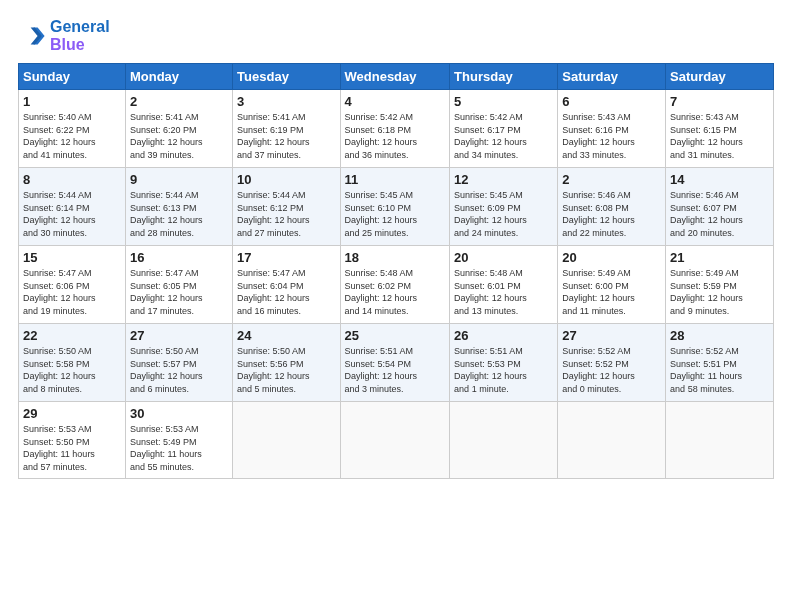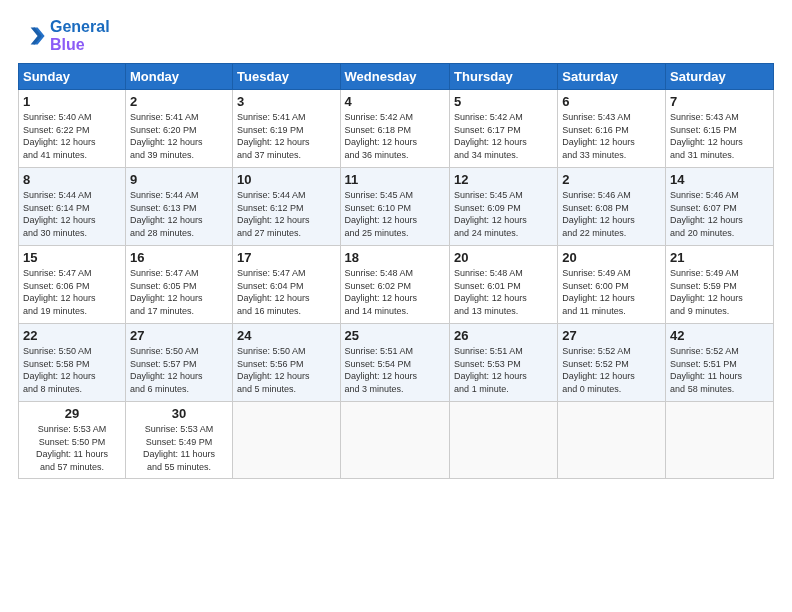--- a/index.html
+++ b/index.html
@@ -86,21 +86,20 @@
     .day-info {
       font-size: 9px;
       color: #333;
       line-height: 1.4;
     }
     .empty-cell {
       background: #f9f9f9 !important;
     }
     tbody tr:last-child td {
       height: 68px;
-      text-align: center;
     }
   </style>
 </head>
 <body>
 
 <div class="page">
   <div class="header">
     <div class="logo">
       <svg class="logo-icon" viewBox="0 0 40 40">
         <polygon points="28,8 38,20 28,32 22,32 32,20 22,8" fill="#2471c8"></polygon>
@@ -239,21 +238,21 @@
           </td>
           <td>
             <div class="day-num">26</div>
             <div class="day-info">Sunrise: 5:51 AM<br>Sunset: 5:53 PM<br>Daylight: 12 hours<br>and 1 minute.</div>
           </td>
           <td>
             <div class="day-num">27</div>
             <div class="day-info">Sunrise: 5:52 AM<br>Sunset: 5:52 PM<br>Daylight: 12 hours<br>and 0 minutes.</div>
           </td>
           <td>
-            <div class="day-num">42</div>
+            <div class="day-num">28</div>
             <div class="day-info">Sunrise: 5:52 AM<br>Sunset: 5:51 PM<br>Daylight: 11 hours<br>and 58 minutes.</div>
           </td>
         </tr>
         <tr>
           <td>
             <div class="day-num">29</div>
             <div class="day-info">Sunrise: 5:53 AM<br>Sunset: 5:50 PM<br>Daylight: 11 hours<br>and 57 minutes.</div>
           </td>
           <td>
             <div class="day-num">30</div>

